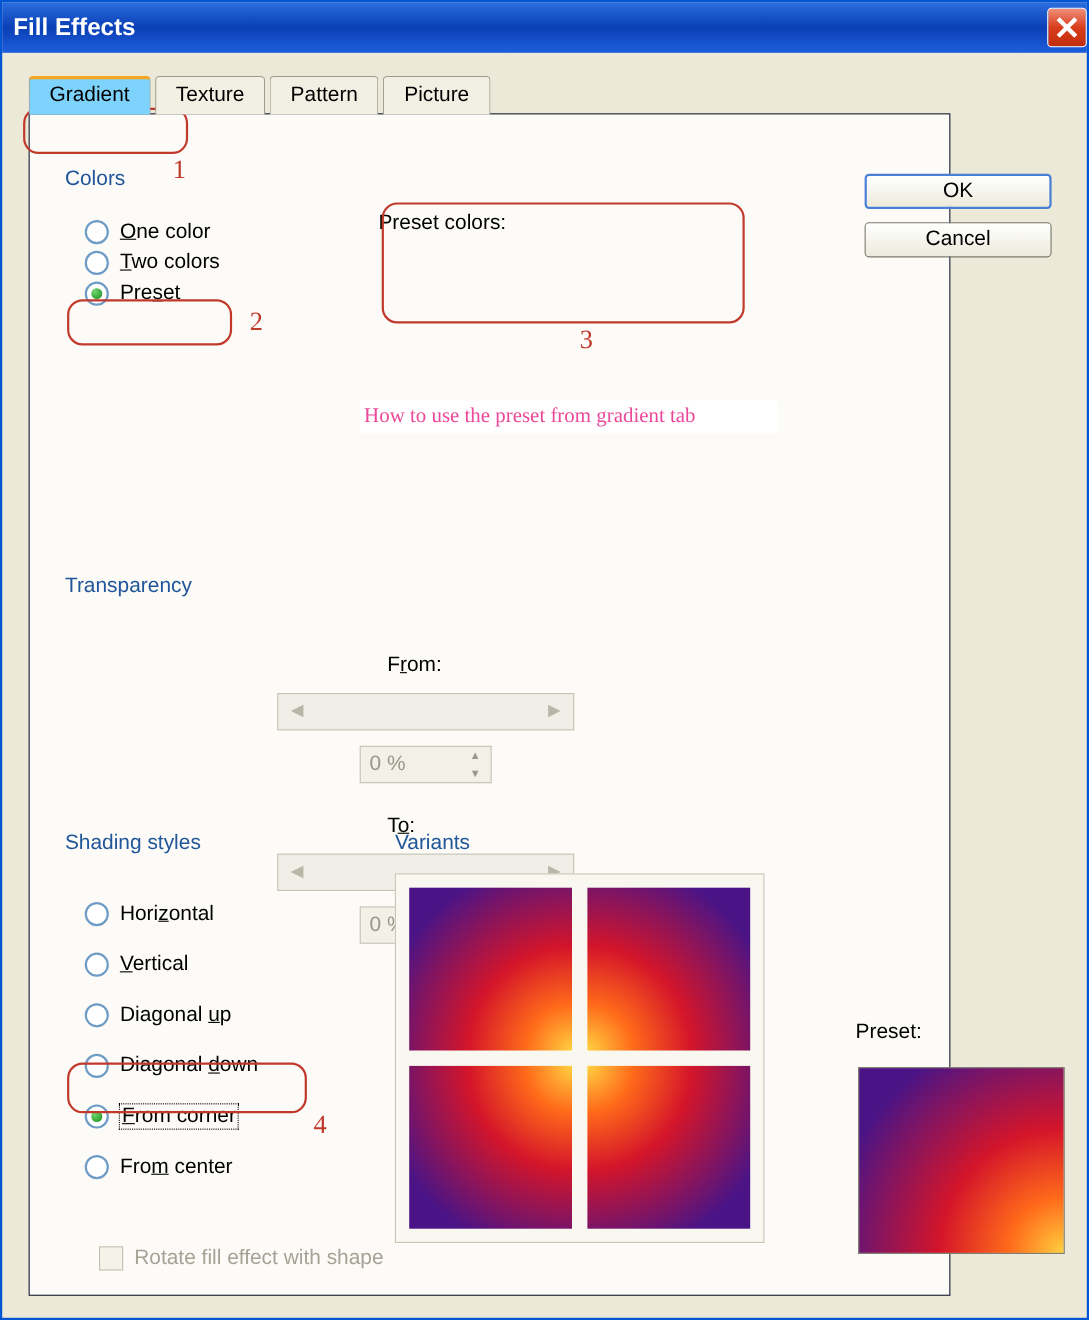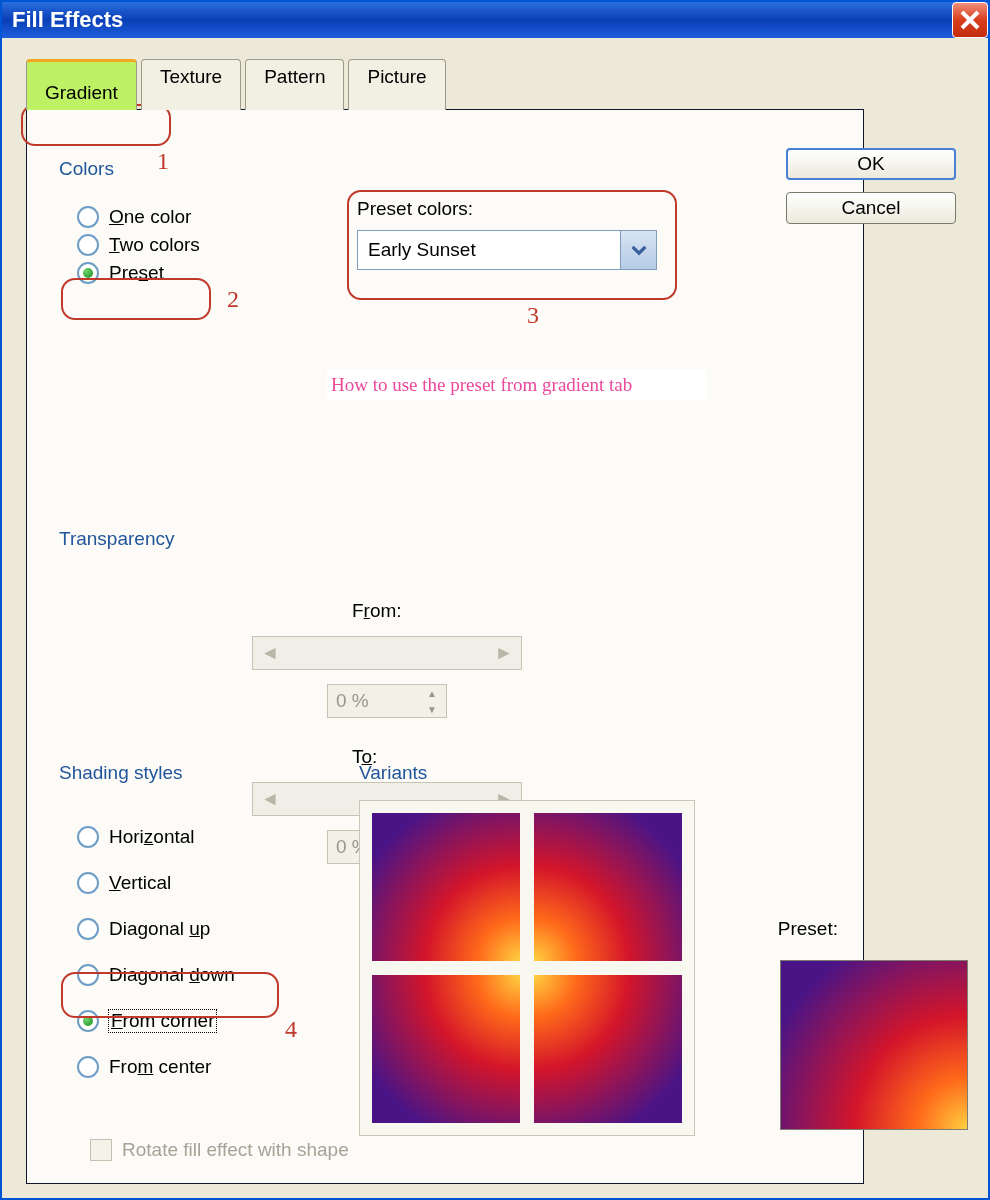--- a/index.html
+++ b/index.html
@@ -59,23 +59,23 @@
     border: 1px solid #9c9a8c;
     border-bottom: none;
     border-radius: 4px 4px 0 0;
     padding: 6px 18px 6px 18px;
     margin-right: 4px;
     cursor: pointer;
     position: relative;
     top: 1px;
   }
   .tab.active {
-    background: #bef264;
+    background: #7dd3fc;
     border-top: 3px solid #f5a623;
-    padding-top: 20px;
+    padding-top: 4px;
     z-index: 3;
   }
   .tab.inactive {
     background: #f2efe3;
   }
   .panel {
     background: #fcfbf7;
     border: 1px solid #0f172a;
     width: 838px;
     height: 1075px;
@@ -134,21 +134,21 @@
     display:none;
   }
   .radio.checked .dot { display:block; }
   u { text-decoration: underline; }
   
   .colors-block {
     position:absolute; top: 90px; left: 50px;
   }
   
   .preset-block {
-    position:absolute; top: 88px; left: 330px;
+    position:absolute; top: 88px; left: 317px;
     width: 320px;
   }
   .preset-block .lbl { margin-bottom: 10px; display:block; }
   .combo {
     width: 300px; height: 40px;
     border: 1px solid #7f9db9;
     background: #fff;
     display:flex; align-items:center;
     padding-left: 10px;
     position:relative;
@@ -285,28 +285,20 @@
         <div class="radio-row">
           <span class="radio checked">
               <span class="dot"></span>
             </span>
           <span>Pre<u>s</u>et</span>
         </div>
       </div>
 
       <div class="preset-block">
         <span class="lbl">Preset colors:</span>
-        <div class="combo">
-          <span>Early Sunset</span>
-          <div class="arrow">
-            <svg viewBox="0 0 10 10">
-                <path d="M1 3 L5 7 L9 3" stroke="#3a5f9e" stroke-width="2" fill="none"></path>
-              </svg>
-          </div>
-        </div>
       </div>
 
       <span class="group-label trans-label">Transparency</span>
       <div class="trans-block">
         <div class="trans-row">
           <span class="tlabel">F<u>r</u>om:</span>
           <div class="slider">
             <div class="sbtn">◄</div>
             <div class="track"></div>
             <div class="sbtn">►</div>

